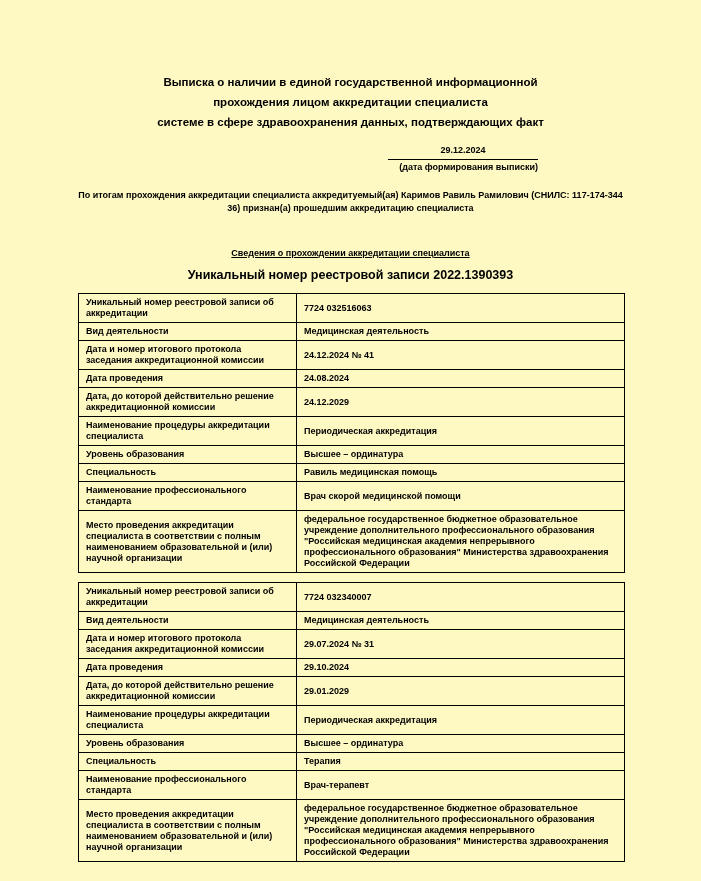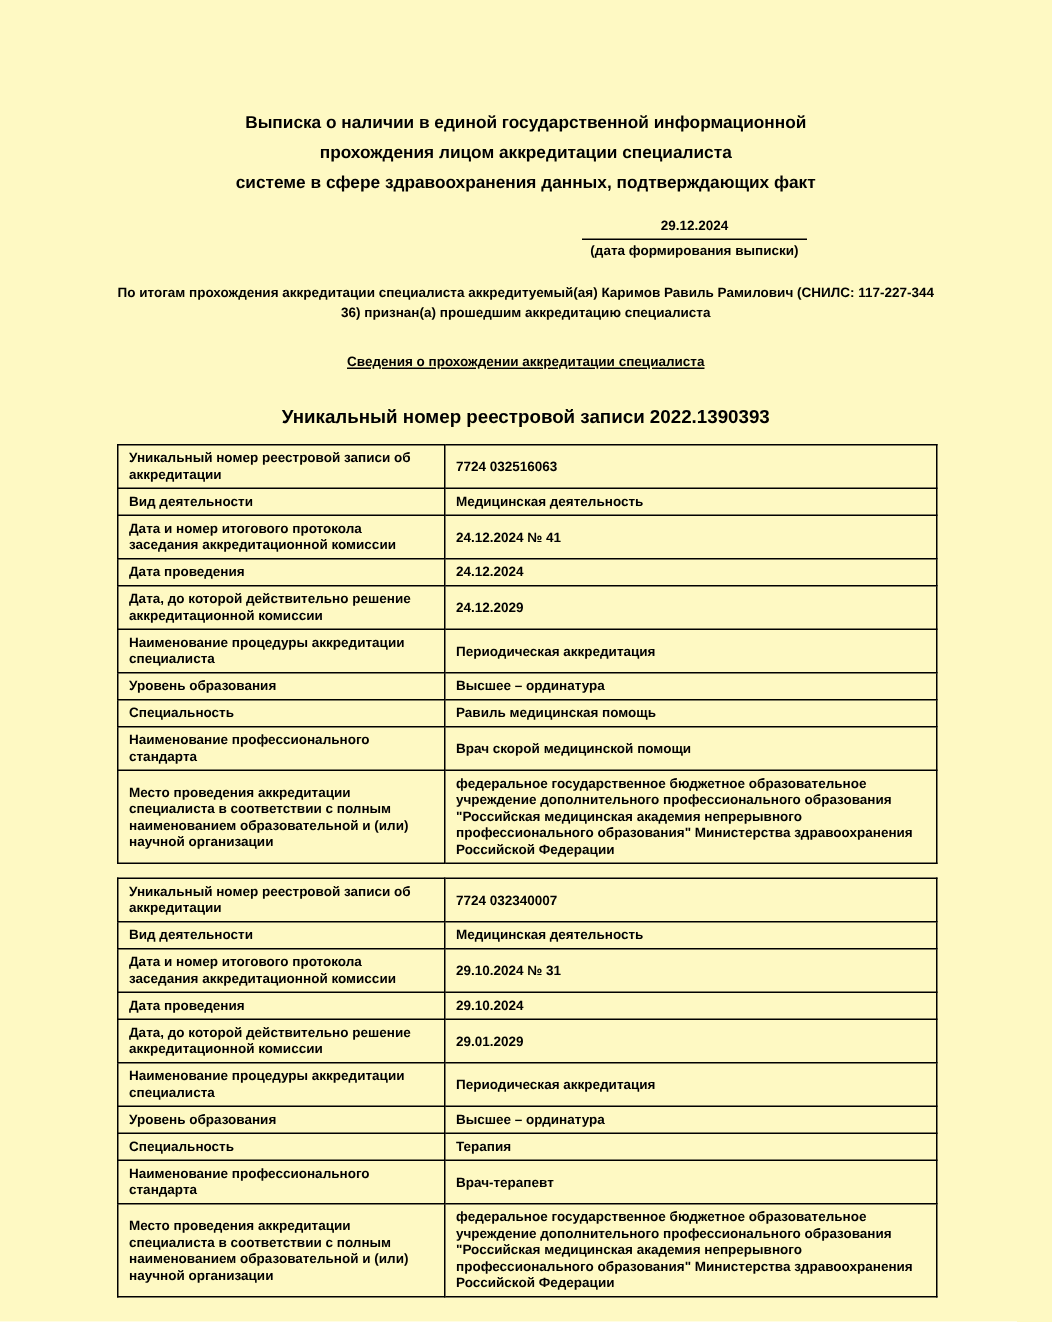--- a/index.html
+++ b/index.html
@@ -37,37 +37,38 @@
   .date-value {
     display: block;
     border-bottom: 1.5px solid #000;
     padding-bottom: 3px;
     line-height: 11px;
   }
   .date-caption {
     display: block;
     padding-top: 2px;
     line-height: 11px;
+    text-align: right;
   }
   .intro {
     margin: 16px auto 0;
     width: 556px;
     text-align: center;
     font-size: 9px;
     line-height: 13px;
   }
   .section-title {
-    margin-top: 20px;
+    margin-top: 32px;
     text-align: center;
     font-size: 9px;
     text-decoration: underline;
     line-height: 12px;
   }
   .record-heading {
-    margin-top: 24px;
+    margin-top: 9px;
     text-align: center;
     font-size: 12.5px;
     line-height: 15px;
   }
   table.acc {
     border-collapse: collapse;
     margin: 10px 0 0 78px;
     width: 544px;
     table-layout: fixed;
   }
@@ -95,21 +96,21 @@
     <div>Выписка о наличии в единой государственной информационной</div>
     <div>прохождения лицом аккредитации специалиста</div>
     <div>системе в сфере здравоохранения данных, подтверждающих факт</div>
   </div>
 
   <div class="date-block">
     <span class="date-value">29.12.2024</span>
     <span class="date-caption">(дата формирования выписки)</span>
   </div>
 
-  <div class="intro">По итогам прохождения аккредитации специалиста аккредитуемый(ая) Каримов Равиль Рамилович (СНИЛС: 117-227-344 36) признан(а) прошедшим аккредитацию специалиста</div>
+  <div class="intro">По итогам прохождения аккредитации специалиста аккредитуемый(ая) Каримов Равиль Рамилович (СНИЛС: 117-174-344 36) признан(а) прошедшим аккредитацию специалиста</div>
 
   <div class="section-title">Сведения о прохождении аккредитации специалиста</div>
 
   <div class="record-heading">Уникальный номер реестровой записи 2022.1390393</div>
 
   <table class="acc">
     <tbody>
       <tr>
         <td class="lbl">Уникальный номер реестровой записи об аккредитации</td>
         <td class="val">7724 032516063</td>
@@ -117,21 +118,21 @@
       <tr>
         <td class="lbl">Вид деятельности</td>
         <td class="val">Медицинская деятельность</td>
       </tr>
       <tr>
         <td class="lbl">Дата и номер итогового протокола заседания аккредитационной комиссии</td>
         <td class="val">24.12.2024 № 41</td>
       </tr>
       <tr>
         <td class="lbl">Дата проведения</td>
-        <td class="val">24.12.2024</td>
+        <td class="val">24.08.2024</td>
       </tr>
       <tr>
         <td class="lbl">Дата, до которой действительно решение аккредитационной комиссии</td>
         <td class="val">24.12.2029</td>
       </tr>
       <tr>
         <td class="lbl">Наименование процедуры аккредитации специалиста</td>
         <td class="val">Периодическая аккредитация</td>
       </tr>
       <tr>
@@ -158,21 +159,21 @@
       <tr>
         <td class="lbl">Уникальный номер реестровой записи об аккредитации</td>
         <td class="val">7724 032340007</td>
       </tr>
       <tr>
         <td class="lbl">Вид деятельности</td>
         <td class="val">Медицинская деятельность</td>
       </tr>
       <tr>
         <td class="lbl">Дата и номер итогового протокола заседания аккредитационной комиссии</td>
-        <td class="val">29.10.2024 № 31</td>
+        <td class="val">29.07.2024 № 31</td>
       </tr>
       <tr>
         <td class="lbl">Дата проведения</td>
         <td class="val">29.10.2024</td>
       </tr>
       <tr>
         <td class="lbl">Дата, до которой действительно решение аккредитационной комиссии</td>
         <td class="val">29.01.2029</td>
       </tr>
       <tr>

